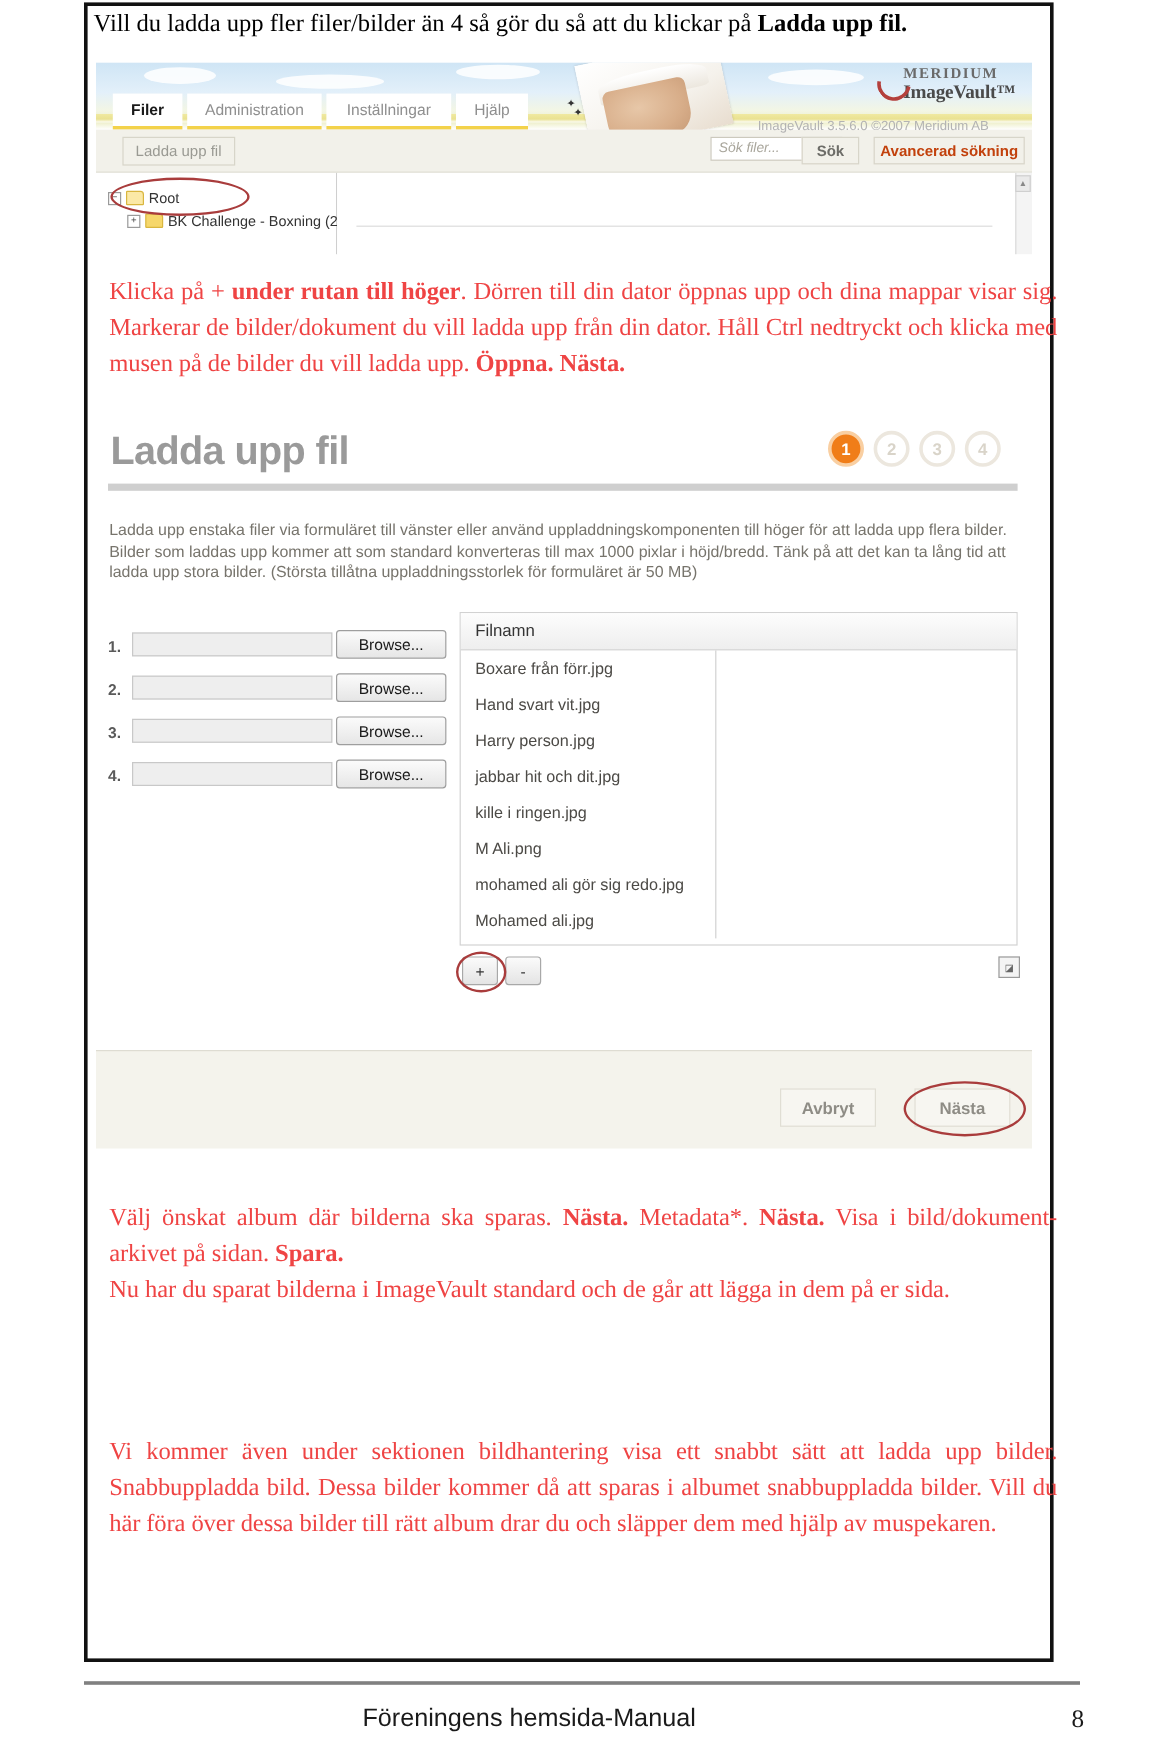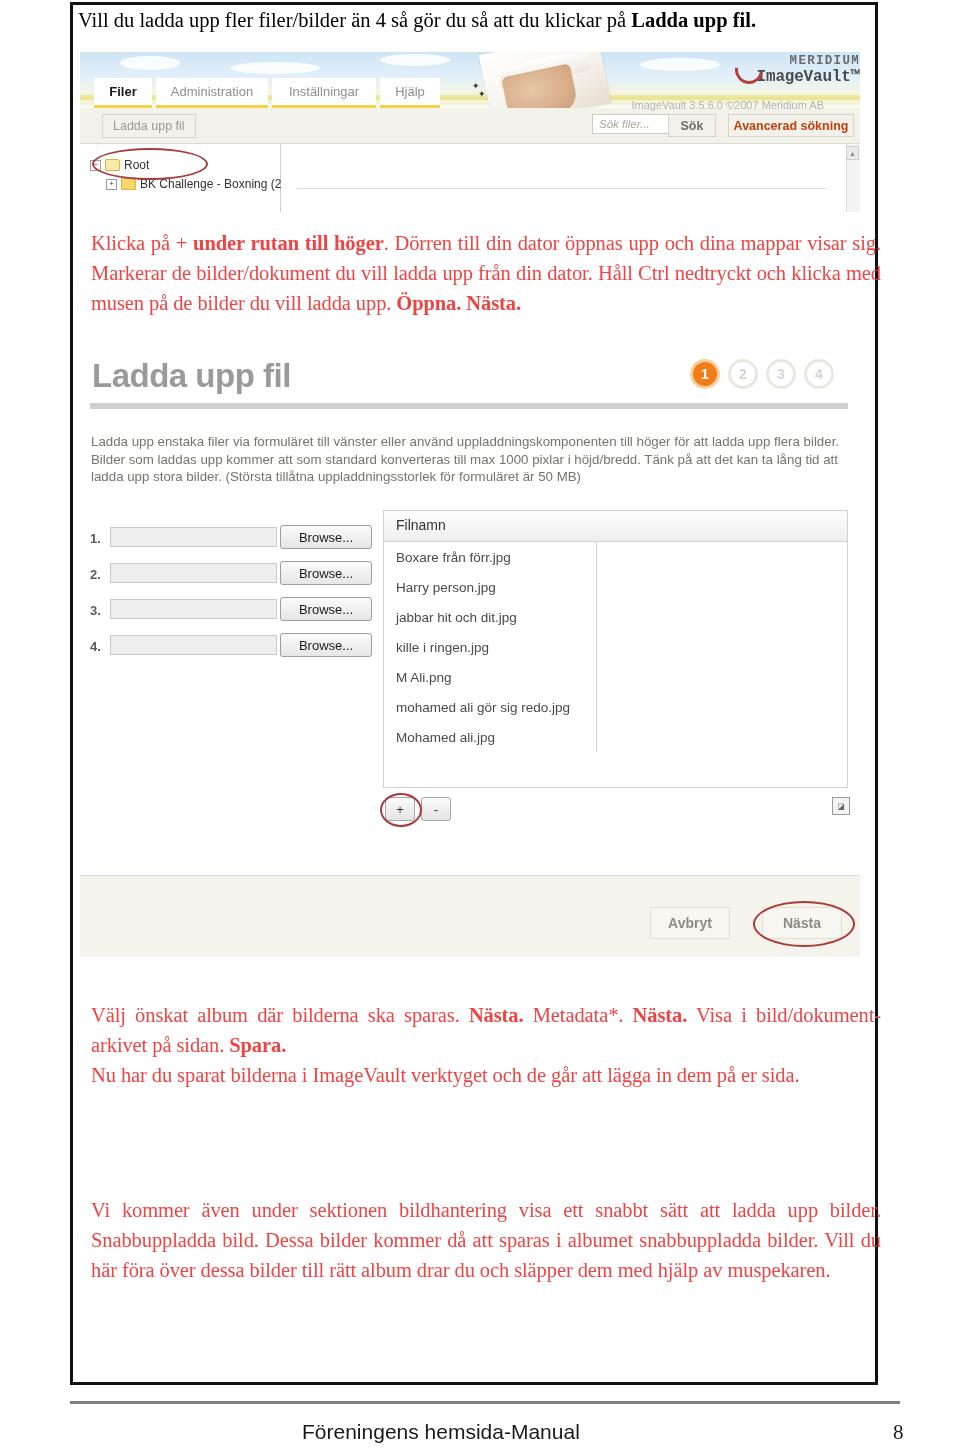--- a/index.html
+++ b/index.html
@@ -120,22 +120,22 @@
     font-size:12.5px;color:#6d6d68;font-weight:bold;
     display:flex;align-items:center;justify-content:center;
   }
   .btn-adv{
     position:absolute;left:648px;top:6px;width:124px;height:21px;
     background:#f2f1ea;border:1px solid #d7d5c9;
     font-size:12.5px;color:#c2410c;font-weight:bold;
     display:flex;align-items:center;justify-content:center;
   }
   .logo{
-    position:absolute;right:0;top:2px;text-align:right;
-    font-family:Liberation Mono, monospace;
+    position:absolute;right:14px;top:2px;
+    font-family:Liberation Serif, serif;
   }
   .logo .m{font-size:12.5px;letter-spacing:1.3px;color:#6a6a6a;font-weight:bold;}
   .logo .iv{font-size:16px;color:#4a4a4a;font-weight:bold;letter-spacing:-.2px;}
   .logo .swoosh{
     position:absolute;left:-22px;top:2px;width:22px;height:22px;
     border:3px solid #b4403c;border-radius:50%;
     border-right-color:transparent;border-top-color:transparent;
     transform:rotate(-35deg);
   }
 
@@ -412,20 +412,21 @@
       </div>
     </div>
 
     <div class="filelist">
       <div class="fl-head">
         <span>Filnamn</span>
       </div>
       <div class="fl-body">
         <div class="fl-divider"></div>
         <div class="fl-row">Boxare från förr.jpg</div>
+        <div class="fl-row">Hand svart vit.jpg</div>
         <div class="fl-row">Harry person.jpg</div>
         <div class="fl-row">jabbar hit och dit.jpg</div>
         <div class="fl-row">kille i ringen.jpg</div>
         <div class="fl-row">M Ali.png</div>
         <div class="fl-row">mohamed ali gör sig redo.jpg</div>
         <div class="fl-row">Mohamed ali.jpg</div>
       </div>
     </div>
 
     <div class="pm-wrap">
@@ -441,21 +442,21 @@
       <div class="s2-btn">Avbryt</div>
       <div class="s2-btn">Nästa</div>
     </div>
     <div class="ellipse-red" style="left:673px;top:556px;width:98px;height:42px;"></div>
   </div>
 
   <div class="para" style="left:80px;top:1000px;width:790px;">
     <span>Välj önskat album där bilderna ska sparas. </span><b>Nästa.</b><span> Metadata*. </span><b>Nästa.</b><span> Visa i bild/dokument-arkivet på sidan. </span><b>Spara.</b>
   </div>
 
-  <div class="para" style="left:80px;top:1060px;width:790px;text-align:left;">Nu har du sparat bilderna i ImageVault verktyget och de går att lägga in dem på er sida.</div>
+  <div class="para" style="left:80px;top:1060px;width:790px;text-align:left;">Nu har du sparat bilderna i ImageVault standard och de går att lägga in dem på er sida.</div>
 
 
   <div class="para" style="left:80px;top:1195px;width:790px;">Vi kommer även under sektionen bildhantering visa ett snabbt sätt att ladda upp bilder. Snabbuppladda bild. Dessa bilder kommer då att sparas i albumet snabbuppladda bilder. Vill du här föra över dessa bilder till rätt album drar du och släpper dem med hjälp av muspekaren.</div>
 
   <div class="footer-rule"></div>
   <div class="footer-title">Föreningens hemsida-Manual</div>
   <div class="footer-page">8</div>
 
 </div>
 

